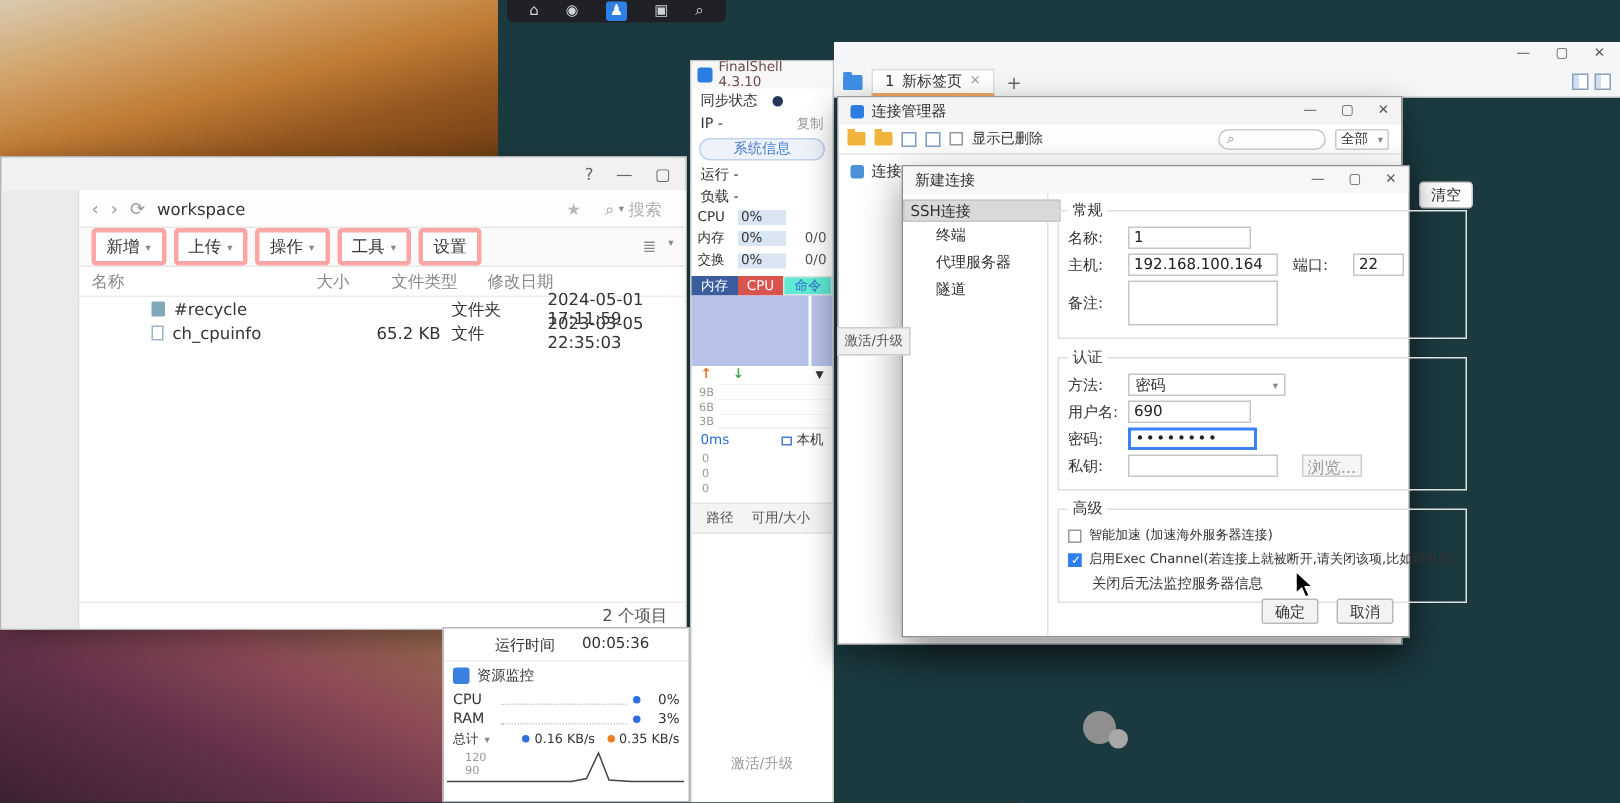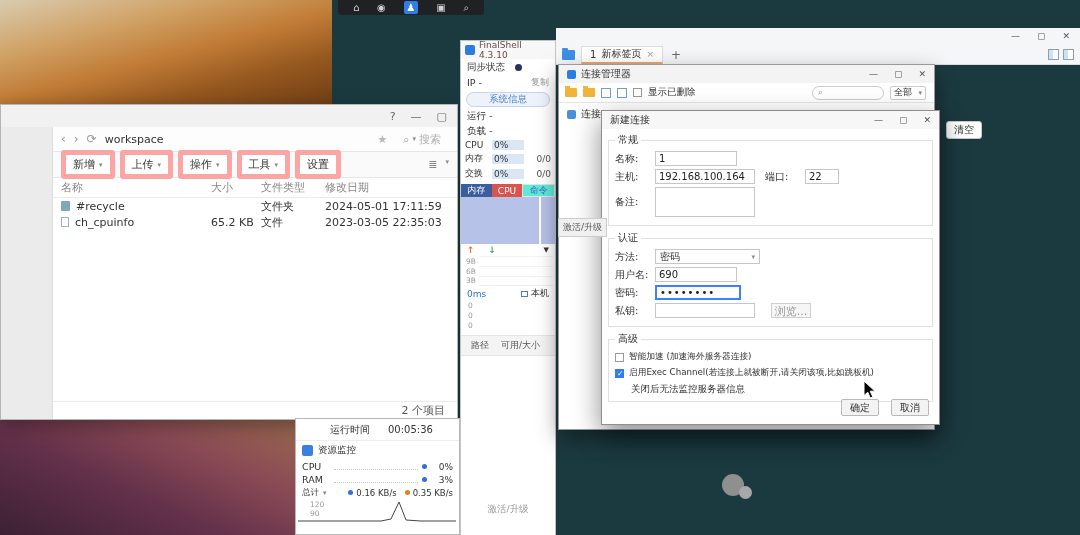--- a/index.html
+++ b/index.html
@@ -32,26 +32,26 @@
             border-bottom:1px solid #e7e7e7; background:#fdfdfd; flex:none; }
   .fm-navbtn { color:#9a9a9a; font-size:12px; }
   .fm-path { font-size:11px; color:#333; }
   .fm-star { margin-left:auto; color:#b9b9b9; font-size:11px; }
   .fm-search { display:flex; align-items:center; gap:3px; color:#9a9a9a; font-size:11px; margin-left:8px; margin-right:8px;}
   .car { font-size:7px; color:#888; }
   .ph { color:#b0b0b0; }
   .fm-tools { height:26px; display:flex; align-items:center; gap:5px; padding:0 8px; background:#fafafa;
               border-bottom:1px solid #e7e7e7; flex:none; }
   .fm-btn { display:inline-flex; align-items:center; gap:4px; font-size:11px; color:#333; background:#fff;
-            border:5px solid #fca5a5; border-radius:3px; padding:2px 7px; }
+            border:3px solid #fca5a5; border-radius:3px; padding:2px 7px; }
   .fm-viewicons { margin-left:auto; display:flex; gap:8px; color:#888; font-size:11px; }
   .fm-thead { height:20px; display:flex; align-items:center; font-size:11px; color:#888;
               border-bottom:1px solid #ececec; padding-left:8px; flex:none; }
   .col-name{width:150px;} .col-size{width:50px;} .col-type{width:64px;} .col-date{flex:1;}
-  .fm-row { height:16px; display:flex; align-items:center; font-size:11px; color:#333; padding-left:8px; flex:none; }
+  .fm-row { height:16px; display:flex; align-items:center; font-size:11px; color:#333; padding-left:8px; flex:none;margin-left:40px; }
   .fm-row .col-name { display:flex; align-items:center; gap:6px; }
   .ic-trash { width:9px; height:10px; background:#7fa8b8; border-radius:1px; flex:none; }
   .ic-file { width:8px; height:10px; background:#fff; border:1px solid #9fb3c8; flex:none; }
   .fm-fill { flex:1; }
   .fm-status { height:18px; border-top:1px solid #ececec; display:flex; align-items:center;
                justify-content:flex-end; padding-right:12px; font-size:11px; color:#555; flex:none; }
 
   
   .fs-side { position:absolute; left:460px; top:40px; width:96px; height:507px; background:#fff;
              border:1px solid #c3c3c3; display:flex; flex-direction:column; font-size:10px; color:#333; }
@@ -423,20 +423,26 @@
   <div class="nc">
     <div class="nc-title">
       <span>新建连接</span>
       <span class="wctrl">
         <span>—</span>
         <span>▢</span>
         <span>✕</span>
       </span>
     </div>
     <div class="nc-body">
+      <div class="nc-tree">
+        <div class="nc-tree-item sel">SSH连接</div>
+        <div class="nc-tree-item child">终端</div>
+        <div class="nc-tree-item child">代理服务器</div>
+        <div class="nc-tree-item child">隧道</div>
+      </div>
       <div class="nc-form">
         <fieldset class="gb">
           <legend>常规</legend>
           <div class="frow">
             <label>名称:</label>
             <input class="in w80" value="1" style="">
           </div>
           <div class="frow">
             <label>主机:</label>
             <input class="in w100" value="192.168.100.164" style="">

